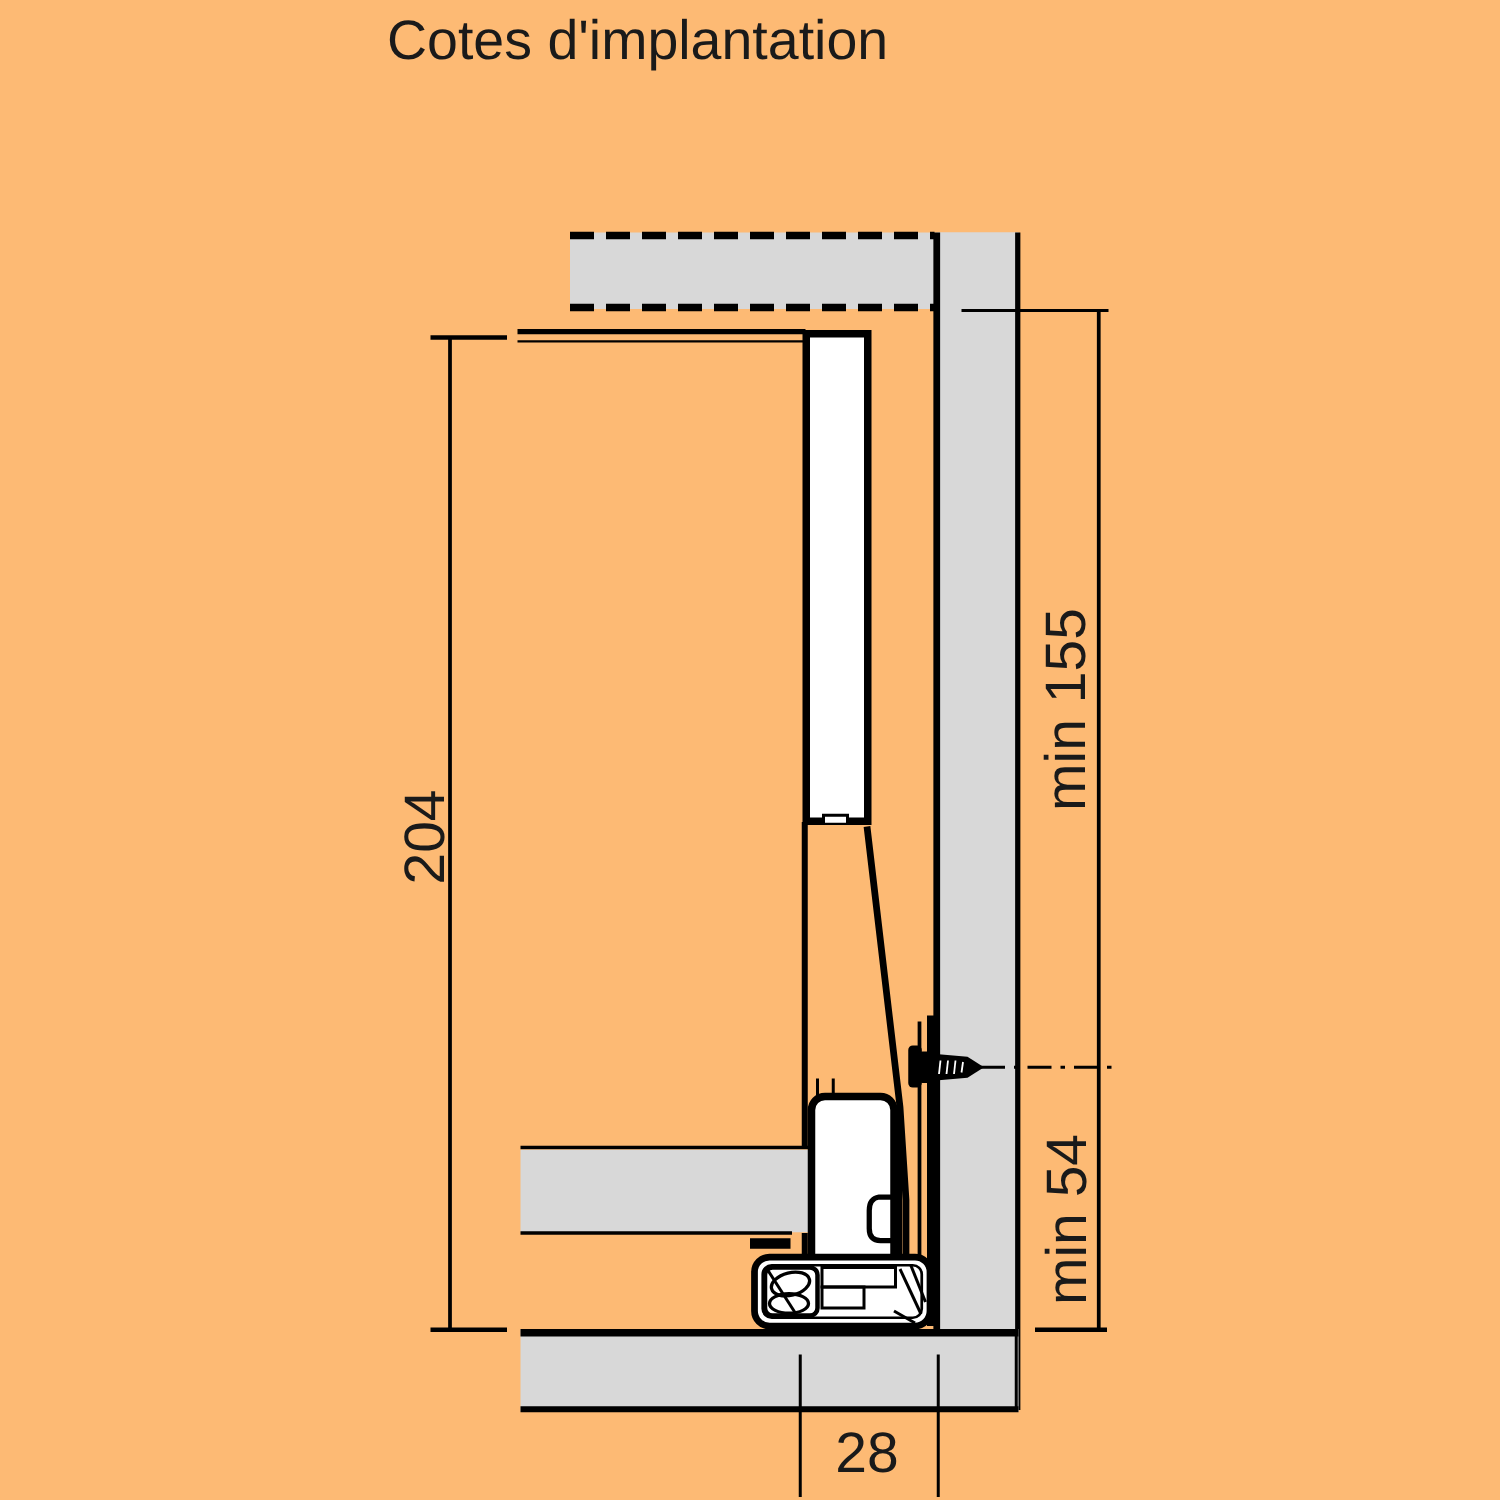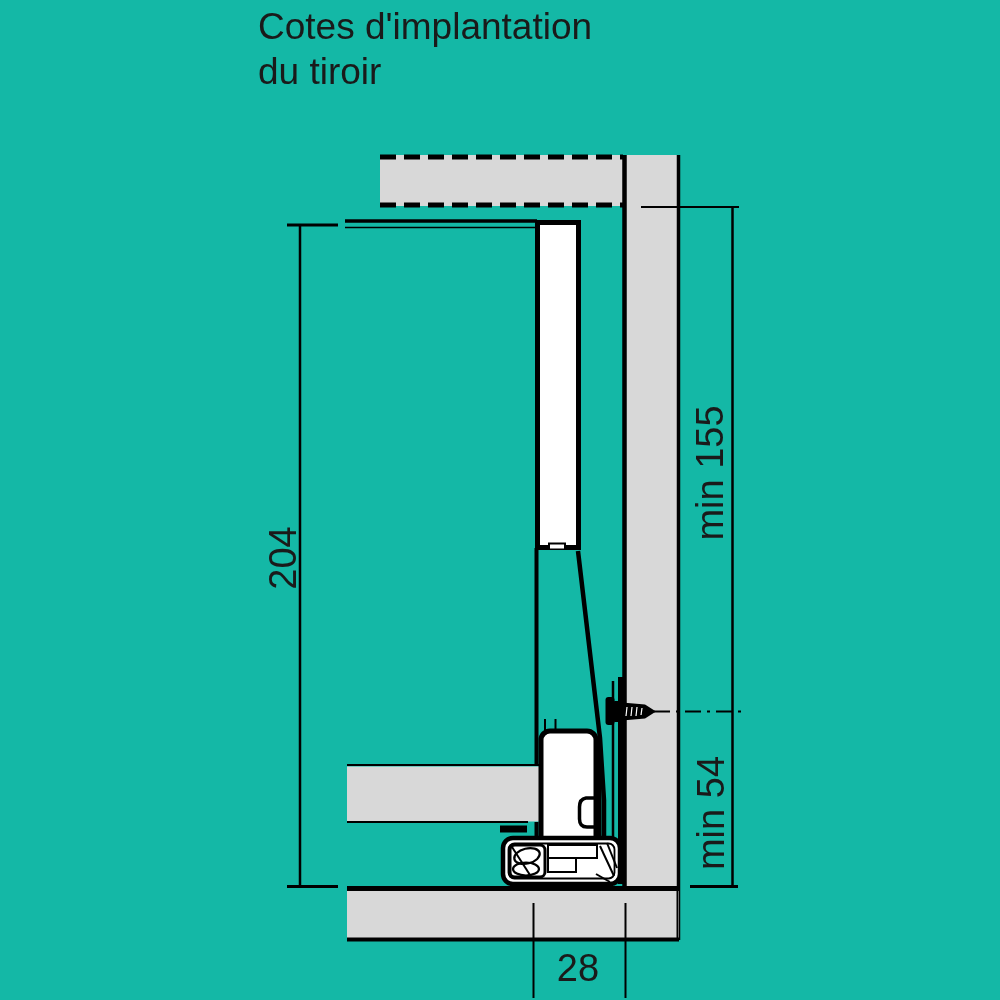--- a/index.html
+++ b/index.html
@@ -1,31 +1,30 @@
 <!DOCTYPE html>
 <html><head>
 <meta charset="utf-8">
 <style>
   html,body{margin:0;padding:0;background:#fff;}
-  #canvas{position:relative;width:1000px;height:1000px;background:#14b8a6;overflow:hidden;
+  #canvas{position:relative;width:1000px;height:1000px;background:#fdba74;overflow:hidden;
           font-family:"Liberation Sans", sans-serif;}
   #diagram{position:absolute;left:0;top:0;width:1000px;height:1000px;}
   .title{position:absolute;left:258px;top:4px;color:#1a1a1a;font-size:37px;line-height:45px;
          font-weight:500;letter-spacing:0px;}
   .title div{white-space:nowrap;}
   svg text{font-family:"Liberation Sans", sans-serif;font-size:38px;fill:#1a1a1a;}
 </style>
 </head>
 <body>
 
 <div id="canvas">
 
   <div class="title">
     <div>Cotes d'implantation</div>
-    <div>du tiroir</div>
   </div>
 
   <svg id="diagram" viewBox="0 0 1000 1000">
 
     <g>
       <rect x="380" y="155" width="299" height="51" fill="#d8d8d8"></rect>
       <line x1="380" y1="157" x2="623" y2="157" stroke="#000" stroke-width="5" stroke-dasharray="16,8"></line>
       <line x1="380" y1="205" x2="623" y2="205" stroke="#000" stroke-width="5" stroke-dasharray="16,8"></line>
     </g>
 

